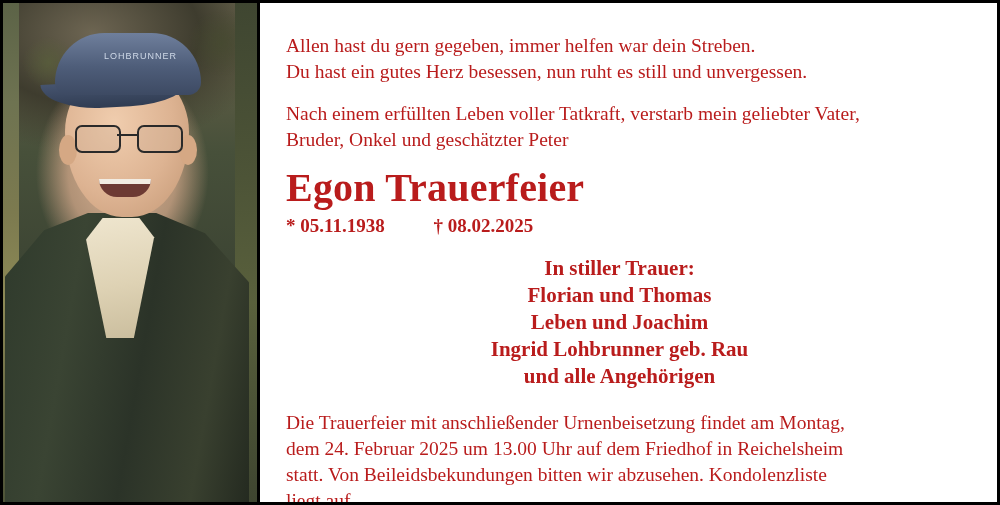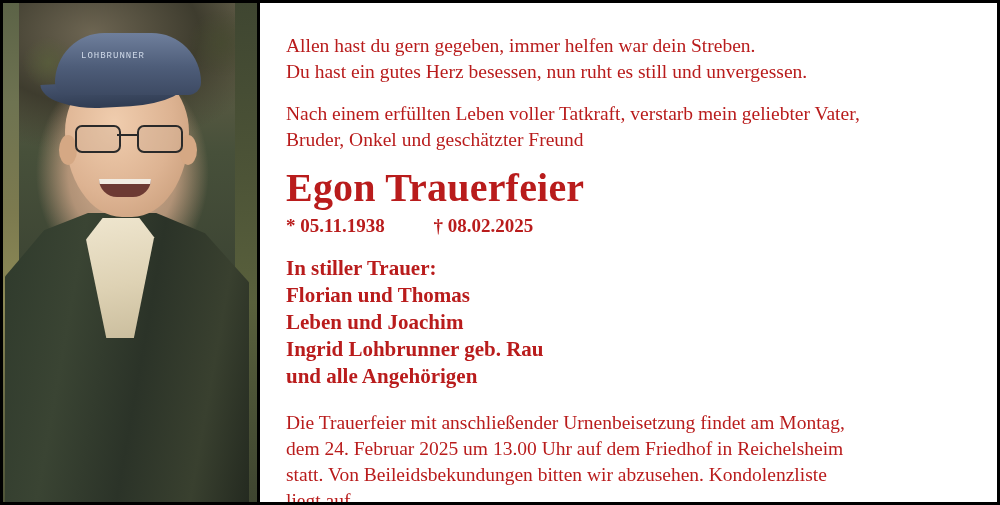--- a/index.html
+++ b/index.html
@@ -149,22 +149,22 @@
     height: 26px;
     background: linear-gradient(180deg,#46546f 0%, #303c52 100%);
     border-radius: 0 0 80px 80px / 0 0 34px 34px;
     transform: rotate(-3deg);
   }
   .cap-text {
     position: absolute;
     left: 78px;
     top: 48px;
     width: 96px;
-    text-align: left;
-    font-family: Liberation Mono, monospace;
+    text-align: right;
+    font-family: Liberation Sans, sans-serif;
     font-size: 9px;
     letter-spacing: 1px;
     color: #cfd9e8;
   }
   
   .text-col {
     flex: 1 1 auto;
     padding: 30px 22px 10px 26px;
     box-sizing: border-box;
     color: #b91c1c;
@@ -188,21 +188,21 @@
     margin: 2px 0 6px 0;
     letter-spacing: 0.2px;
   }
   .dates {
     font-size: 19px;
     margin-bottom: 18px;
     font-weight: bold;
   }
   .dates .birth { margin-right: 44px; }
   .mourners {
-    text-align: left;
+    text-align: center;
     font-weight: bold;
     font-size: 21px;
     line-height: 1.29;
     padding-right: 22px;
     margin-bottom: 20px;
   }
   .closing {
     font-size: 19.5px;
     line-height: 1.34;
     text-align: justify;
@@ -238,21 +238,21 @@
 
   <div class="text-col">
 
     <div class="verse">
       <div>Allen hast du gern gegeben, immer helfen war dein Streben.</div>
       <div>Du hast ein gutes Herz besessen, nun ruht es still und unvergessen.</div>
     </div>
 
     <div class="intro">
       <div>Nach einem erfüllten Leben voller Tatkraft, verstarb mein geliebter Vater,</div>
-      <div>Bruder, Onkel und geschätzter Freund</div>
+      <div>Bruder, Onkel und geschätzter Peter</div>
     </div>
 
     <div class="name">Egon Trauerfeier</div>
 
     <div class="dates">
       <span class="birth">* 05.11.1938</span>
       <span class="death">† 08.02.2025</span>
     </div>
 
     <div class="mourners">

